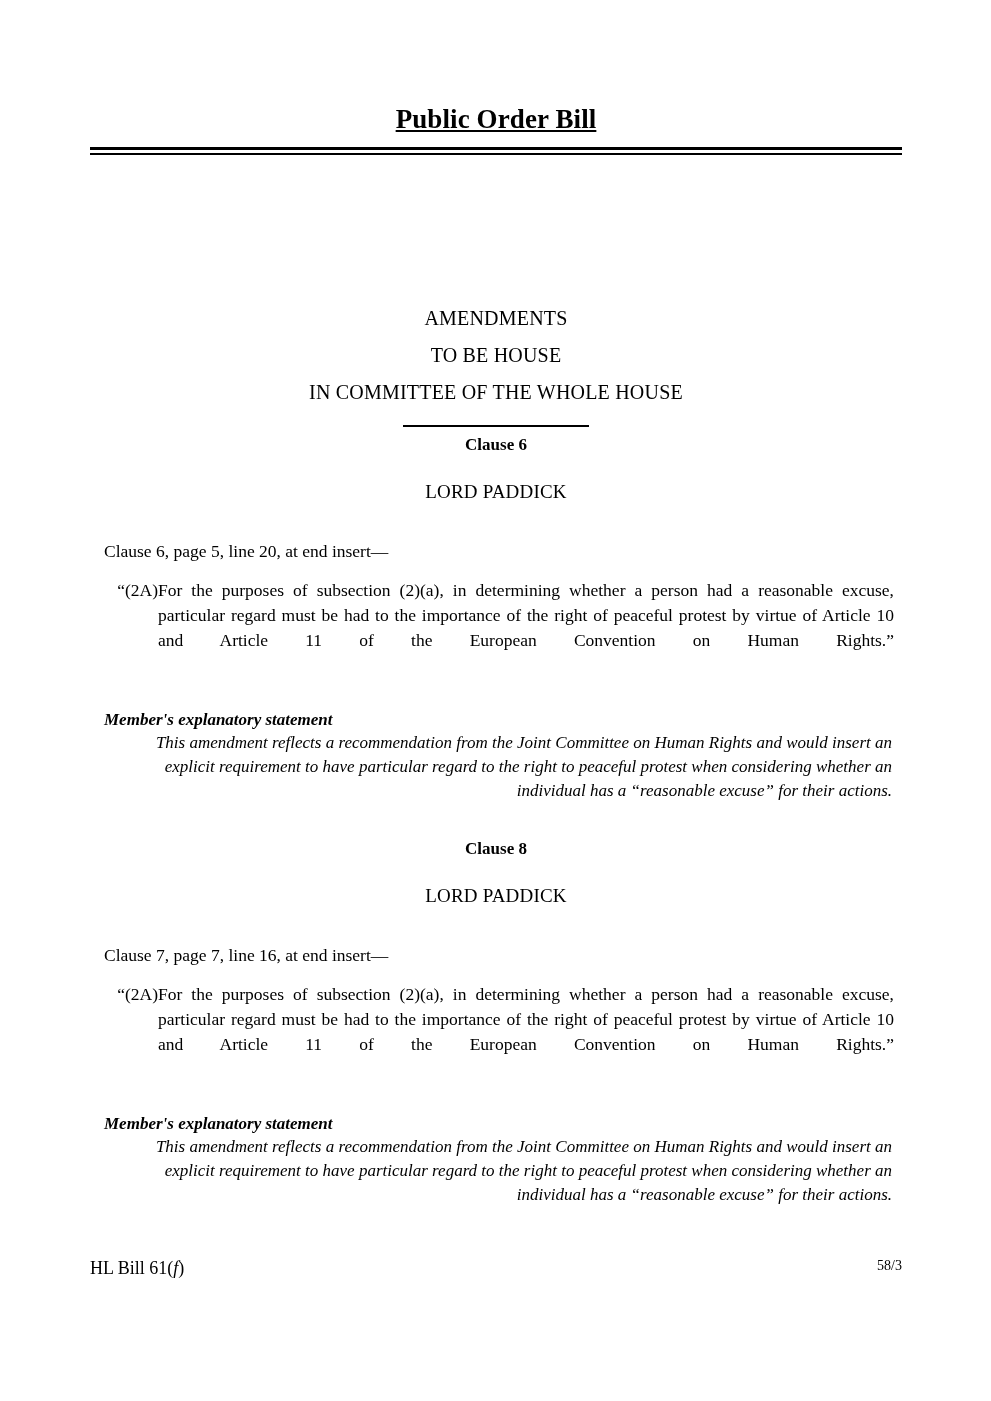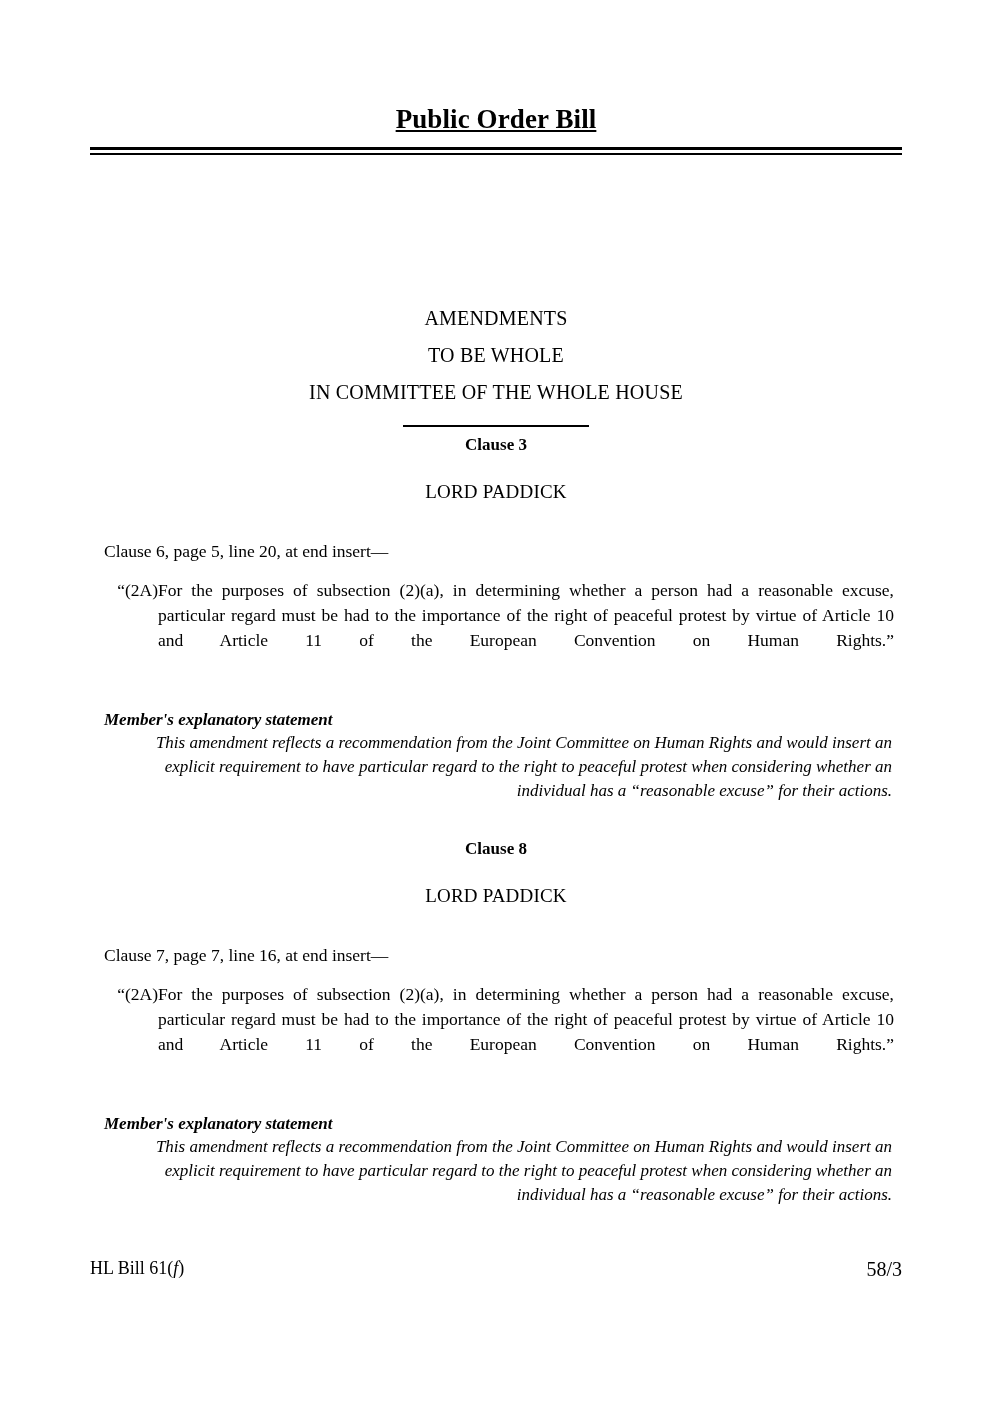--- a/index.html
+++ b/index.html
@@ -164,48 +164,48 @@
     top: 1258px;
     display: flex;
     justify-content: space-between;
     align-items: flex-start;
     font-size: 18px;
   }
   .footer .bill-id .ital {
     font-style: italic;
   }
   .footer .page-no {
-    font-size: 20px;
+    font-size: 14px;
   }
 </style>
 </head>
 <body>
 
 <div class="page">
 
   <div class="masthead">
     <div class="doc-title">Public Order Bill</div>
     <div class="rule-double">
       <div class="thick"></div>
       <div class="gap"></div>
       <div class="thin"></div>
     </div>
   </div>
 
   <div class="headings">
     <div class="heading-line">AMENDMENTS</div>
-    <div class="heading-line">TO BE WHOLE</div>
+    <div class="heading-line">TO BE HOUSE</div>
     <div class="heading-line">IN COMMITTEE OF THE WHOLE HOUSE</div>
     <div class="rule-short"></div>
   </div>
 
   <div class="content">
 
     <div class="amendment-section">
-      <div class="clause-heading">Clause 3</div>
+      <div class="clause-heading">Clause 6</div>
       <div class="sponsor">LORD PADDICK</div>
       <div class="amendment-ref"><span>Clause 6, page 5, line 20, at end insert</span><span class="dash">—</span></div>
       <div class="amendment-body">
         <span class="para-num">“(2A)</span>
         <span class="para-text">For the purposes of subsection (2)(a), in determining whether a person had a reasonable excuse, particular regard must be had to the importance of the right of peaceful protest by virtue of Article 10 and Article 11 of the European Convention on Human Rights.”</span>
       </div>
       <div class="statement">
         <div class="statement-title">Member's explanatory statement</div>
         <div class="statement-text">This amendment reflects a recommendation from the Joint Committee on Human Rights and would insert an explicit requirement to have particular regard to the right to peaceful protest when considering whether an individual has a “reasonable excuse” for their actions.</div>
       </div>

